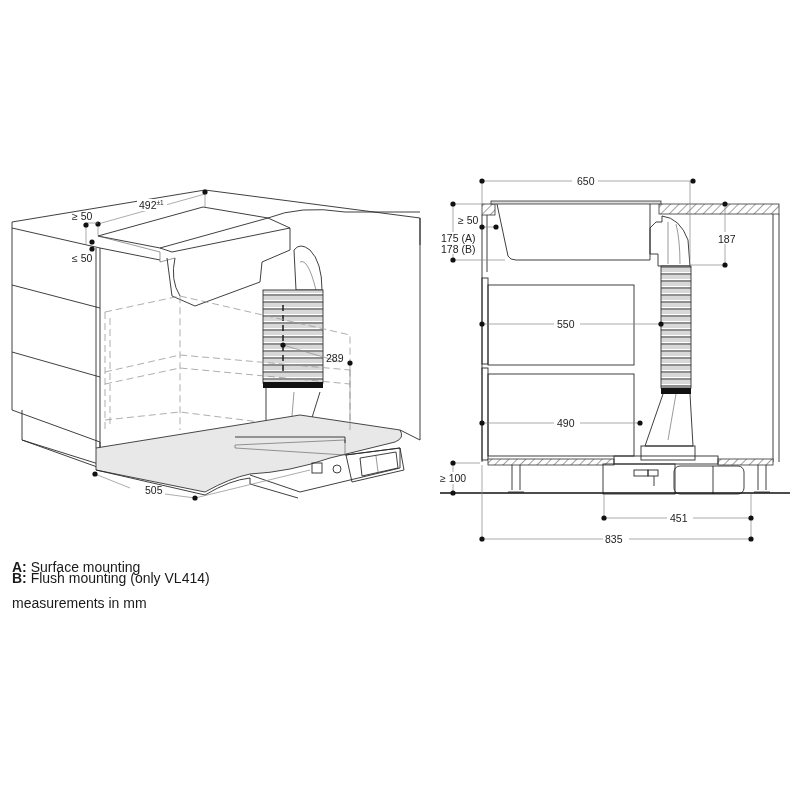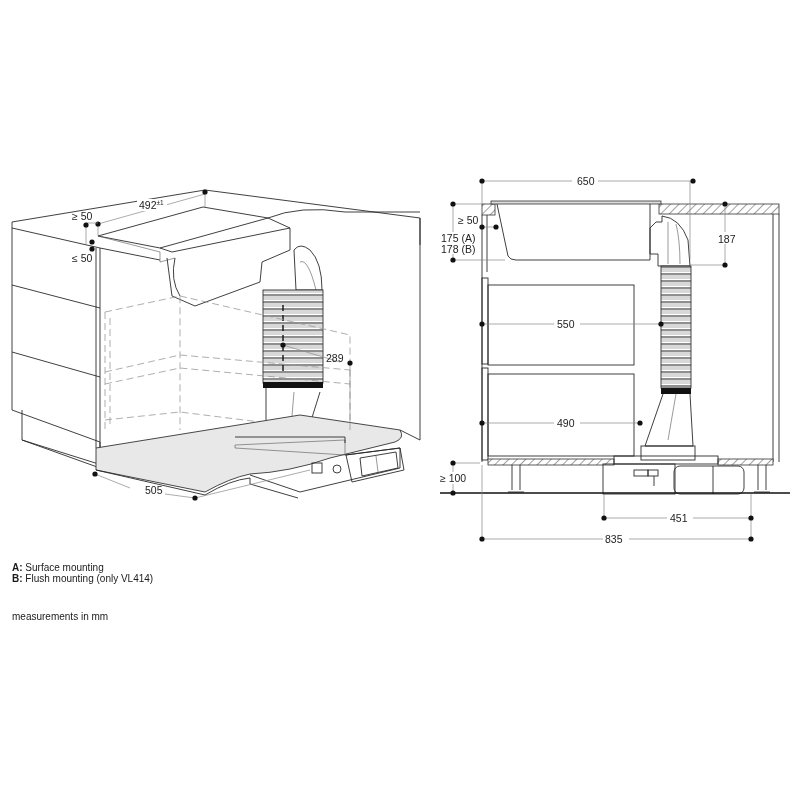--- a/index.html
+++ b/index.html
@@ -8,23 +8,23 @@
     .stage { position: absolute; left: 0; top: 0; width: 800px; height: 800px; }
     svg { position: absolute; left: 0; top: 0; }
     .dim { font-family: "Liberation Sans", sans-serif; font-size: 10.5px; fill: #222; }
     .dim-sup { font-size: 6.5px; }
     .ln { stroke: #2a2a2a; stroke-width: 0.9; fill: none; }
     .ln-thin { stroke: #555; stroke-width: 0.6; fill: none; }
     .ln-dim { stroke: #888; stroke-width: 0.7; fill: none; }
     .dash { stroke: #999; stroke-width: 0.8; fill: none; stroke-dasharray: 7 4; }
     .dot { fill: #111; }
     .hatch { fill: url(#hatchPat); stroke: #333; stroke-width: 0.8; }
-    .legend { position: absolute; left: 12px; top: 562px; font-size: 10px; line-height: 11px; }
+    .legend { position: absolute; left: 12px; top: 562px; font-size: 14px; line-height: 11px; }
     .legend .key { font-weight: bold; }
-    .legend .note { margin-top: 27px; }
+    .legend .note { margin-top: 14px; }
   </style>
 </head>
 <body>
 
 <div class="stage">
 
 <svg width="800" height="800" viewBox="0 0 800 800">
   <defs>
     <pattern id="hatchPat" patternUnits="userSpaceOnUse" width="6" height="6" patternTransform="rotate(45)">
       <rect width="6" height="6" fill="#fff"></rect>

